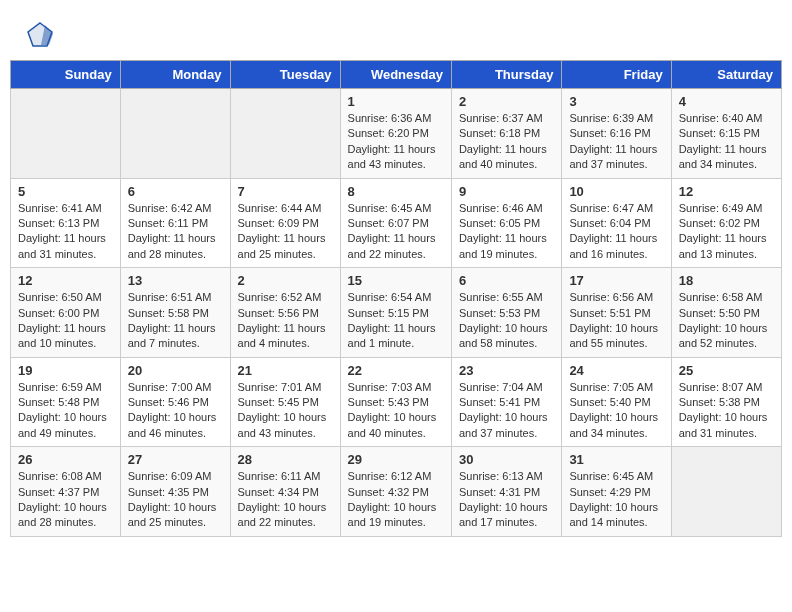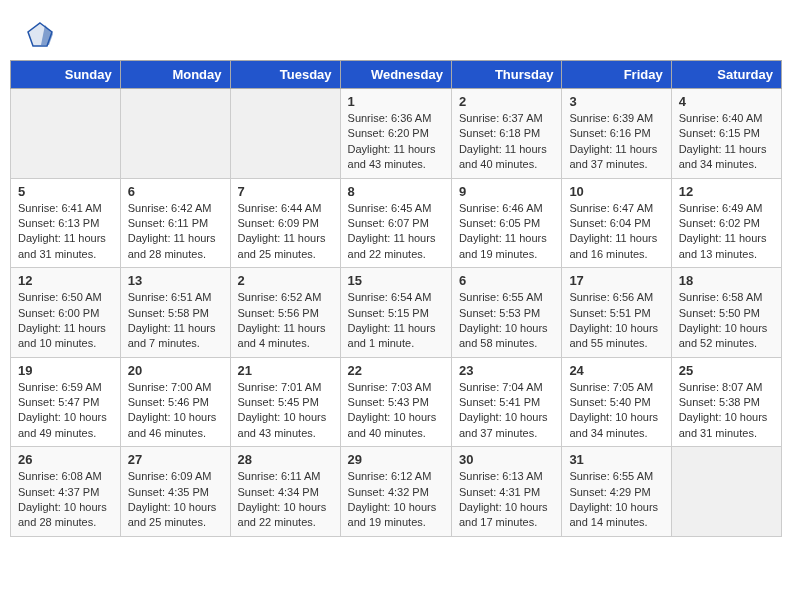--- a/index.html
+++ b/index.html
@@ -263,21 +263,21 @@
           <div class="day-info">Sunrise: 6:58 AM
 Sunset: 5:50 PM
 Daylight: 10 hours
 and 52 minutes.</div>
         </td>
       </tr>
       <tr>
         <td>
           <span class="day-number">19</span>
           <div class="day-info">Sunrise: 6:59 AM
-Sunset: 5:47 PM
+Sunset: 5:48 PM
 Daylight: 10 hours
 and 49 minutes.</div>
         </td>
         <td>
           <span class="day-number">20</span>
           <div class="day-info">Sunrise: 7:00 AM
 Sunset: 5:46 PM
 Daylight: 10 hours
 and 46 minutes.</div>
         </td>
@@ -348,21 +348,21 @@
         </td>
         <td>
           <span class="day-number">30</span>
           <div class="day-info">Sunrise: 6:13 AM
 Sunset: 4:31 PM
 Daylight: 10 hours
 and 17 minutes.</div>
         </td>
         <td>
           <span class="day-number">31</span>
-          <div class="day-info">Sunrise: 6:55 AM
+          <div class="day-info">Sunrise: 6:45 AM
 Sunset: 4:29 PM
 Daylight: 10 hours
 and 14 minutes.</div>
         </td>
         <td class="empty-cell"></td>
       </tr>
     </tbody>
 </table>
 
 </body></html>

